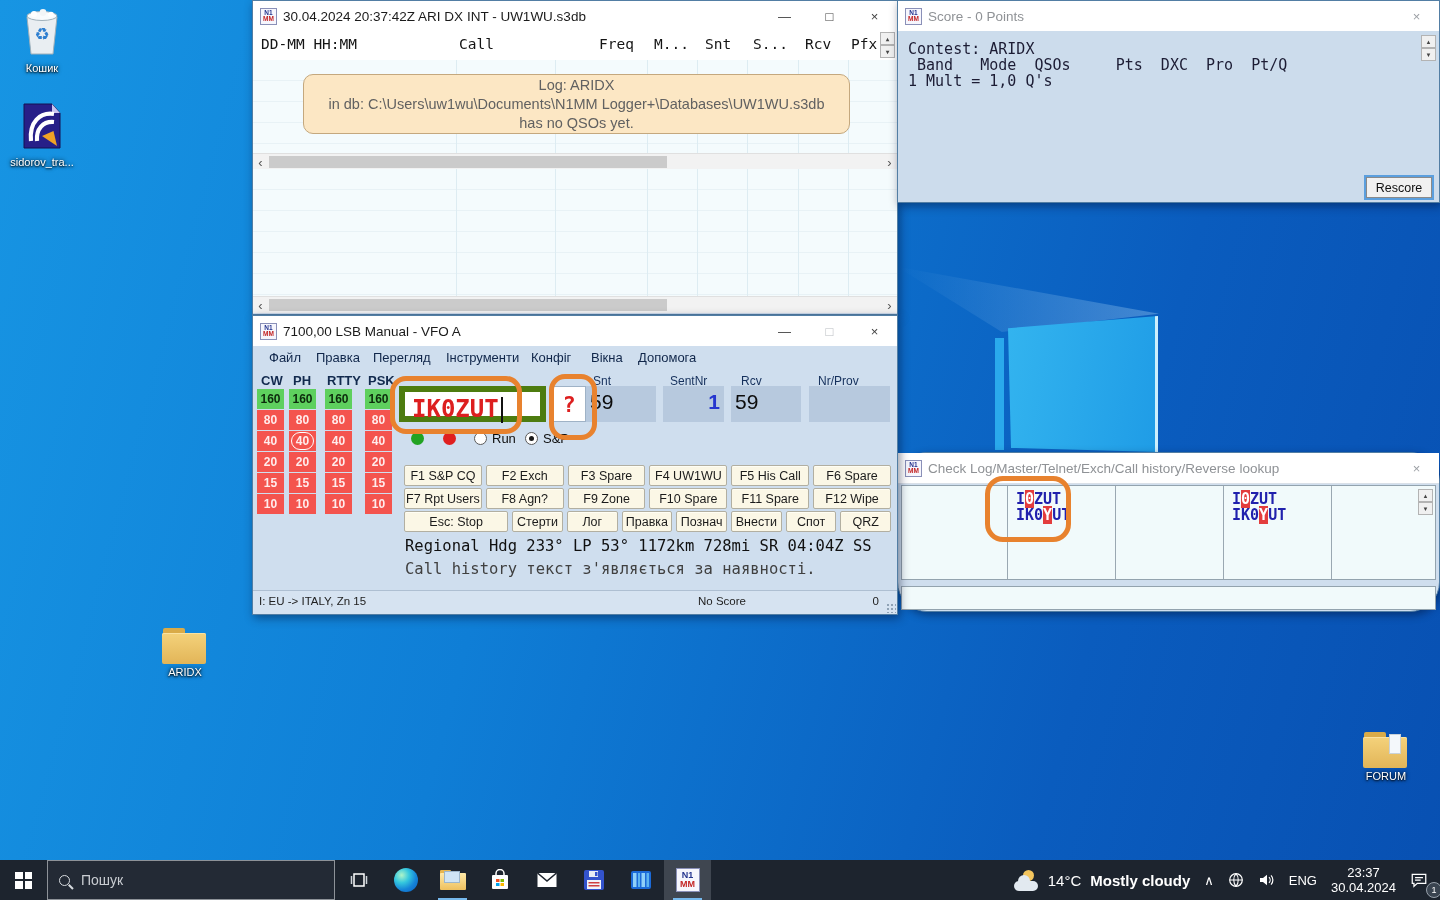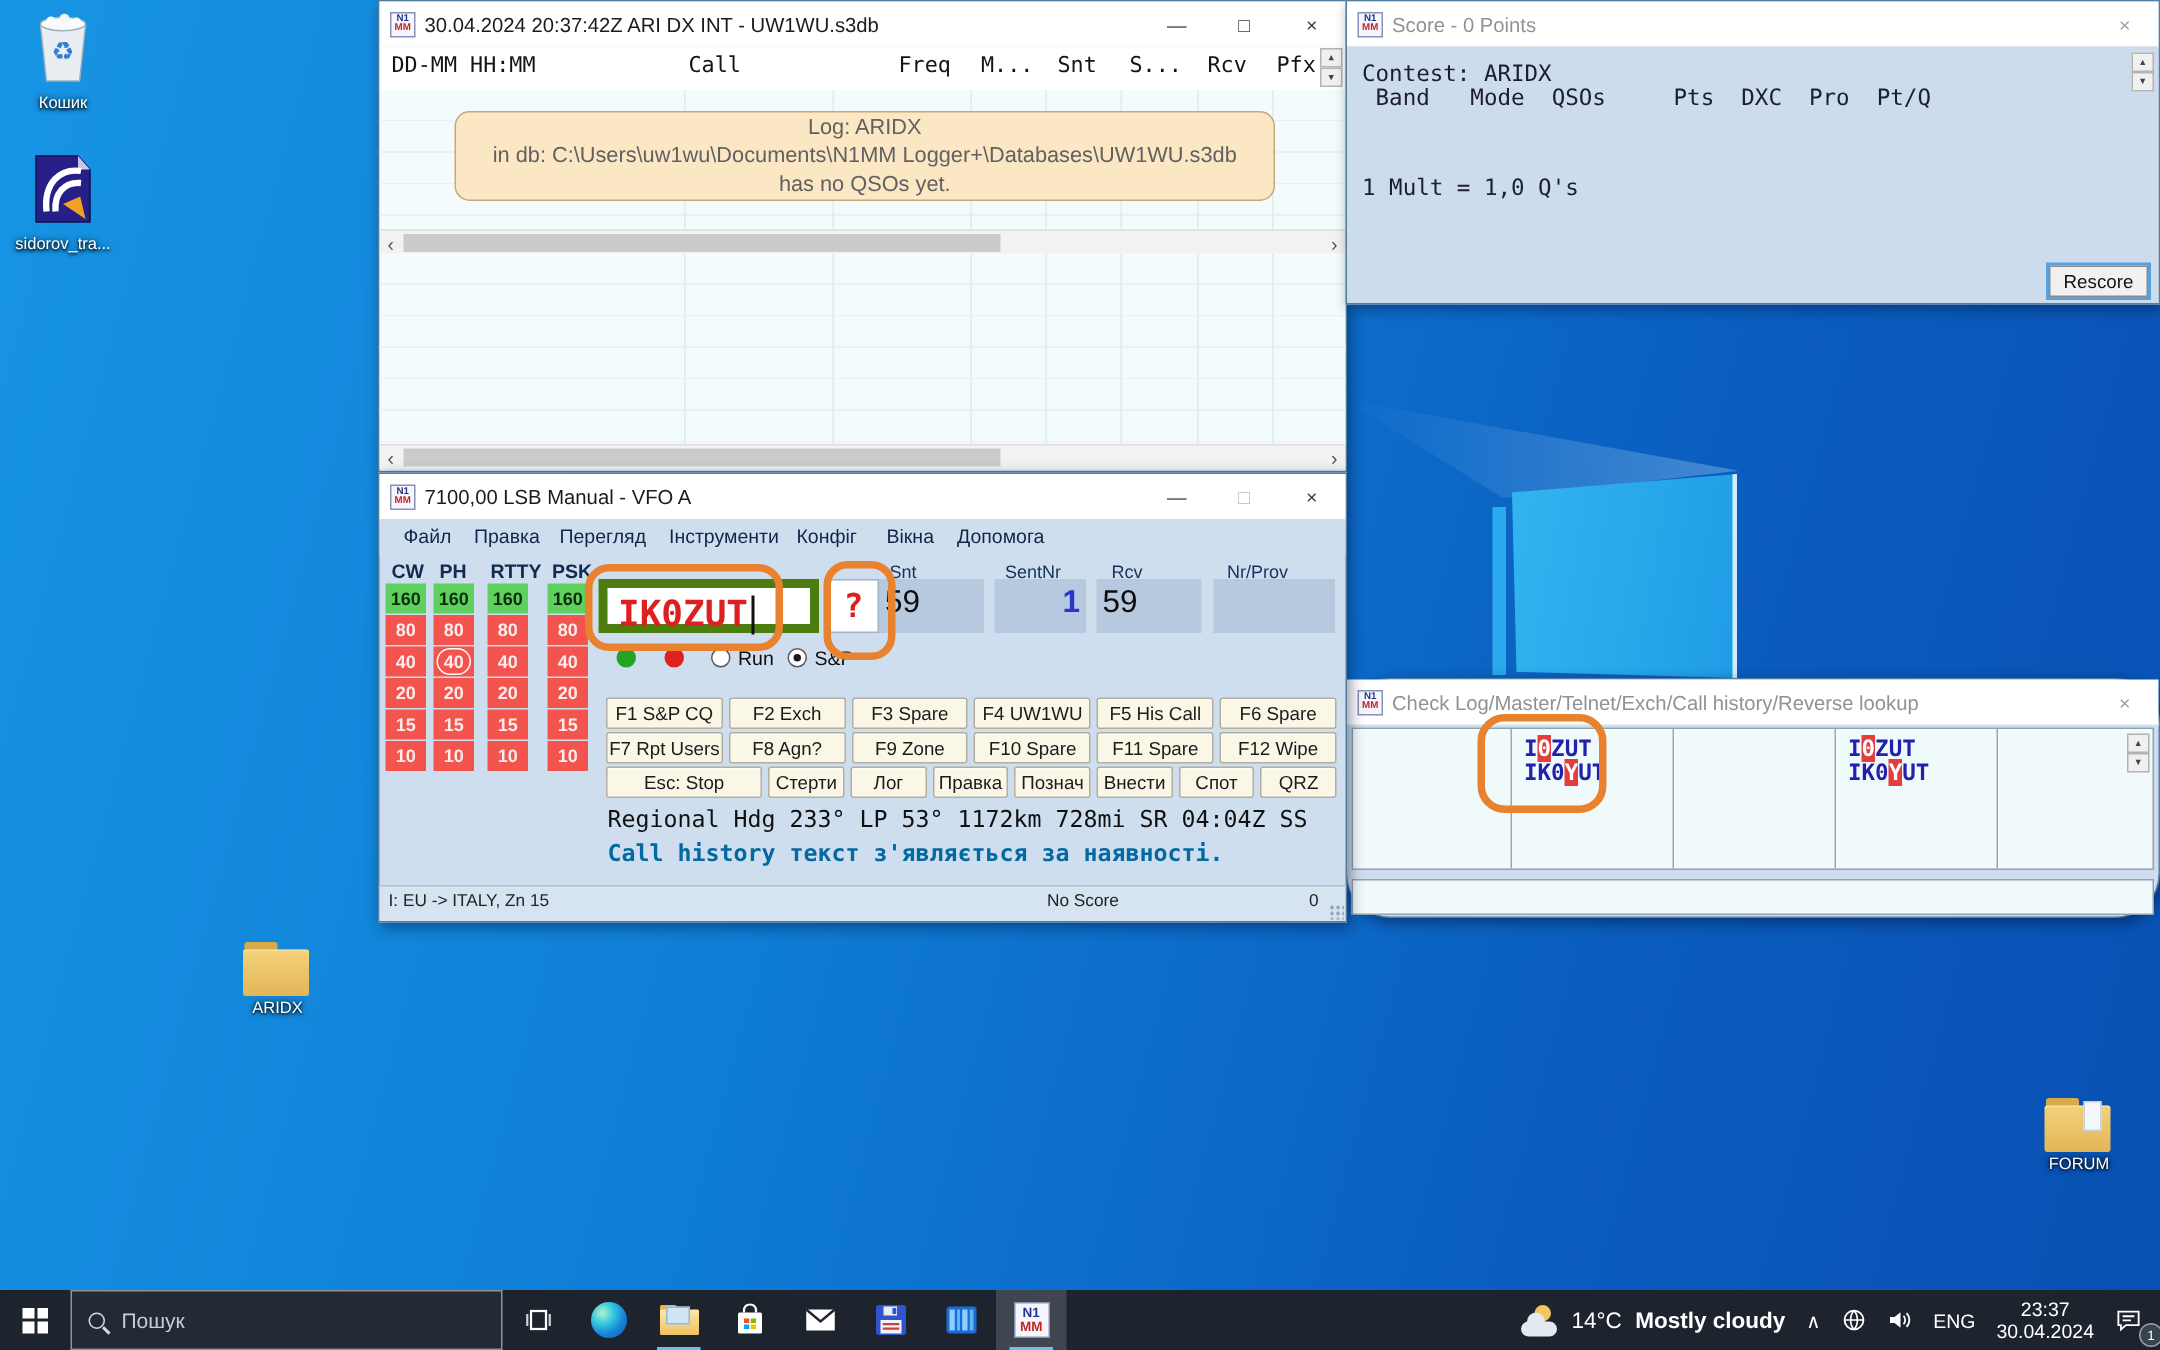--- a/index.html
+++ b/index.html
@@ -238,21 +238,21 @@
           <b class="nb">MM</b>
         </div>
       <span class="title">Score - 0 Points</span>
       <div class="winbtns">
         <div class="winbtn">×</div>
       </div>
     </div>
     <div style="position:absolute;left:0;right:0;top:30px;bottom:0;background:#ccdcec;">
       <div class="scoretext mono" style="top:9px;text-align:right;">Contest: ARIDX</div>
       <div class="scoretext mono" style="top:25px;"> Band   Mode  QSOs     Pts  DXC  Pro  Pt/Q</div>
-      <div class="scoretext mono" style="top:41px;margin-top:44px;">1 Mult = 1,0 Q's</div>
+      <div class="scoretext mono" style="top:41px;">1 Mult = 1,0 Q's</div>
       <div class="spin" style="right:3px;top:4px;">
         <div class="sb">▲</div>
         <div class="sb">▼</div>
       </div>
       <div class="rescore">Rescore</div>
     </div>
   </div>
 
   <div class="win" style="left:252px;top:315px;width:646px;height:300px;z-index:3;">
     <div class="titlebar">
@@ -361,21 +361,21 @@
       <div class="fk">Стерти</div>
       <div class="fk">Лог</div>
       <div class="fk">Правка</div>
       <div class="fk">Познач</div>
       <div class="fk">Внести</div>
       <div class="fk">Спот</div>
       <div class="fk">QRZ</div>
     </div>
 
     <div class="infoline mono" style="top:221px;color:#101010;">Regional Hdg 233° LP 53° 1172km 728mi SR 04:04Z SS</div>
-    <div class="infoline mono" style="top:244px;color:#0369a1;font-weight:bold;">Call history текст з'являється за наявності.</div>
+    <div class="infoline mono" style="top:244px;color:#404040;">Call history текст з'являється за наявності.</div>
 
     <div class="statusbar">
       <span style="position:absolute;left:6px;top:4px;">I: EU -&gt; ITALY, Zn 15</span>
       <span style="position:absolute;left:445px;top:4px;">No Score</span>
       <span style="position:absolute;right:18px;top:4px;">0</span>
       <i class="grip"></i>
     </div>
   </div>
 
   <div class="win inactive" style="left:897px;top:452px;width:543px;height:160px;z-index:2;border-radius:30px;">

